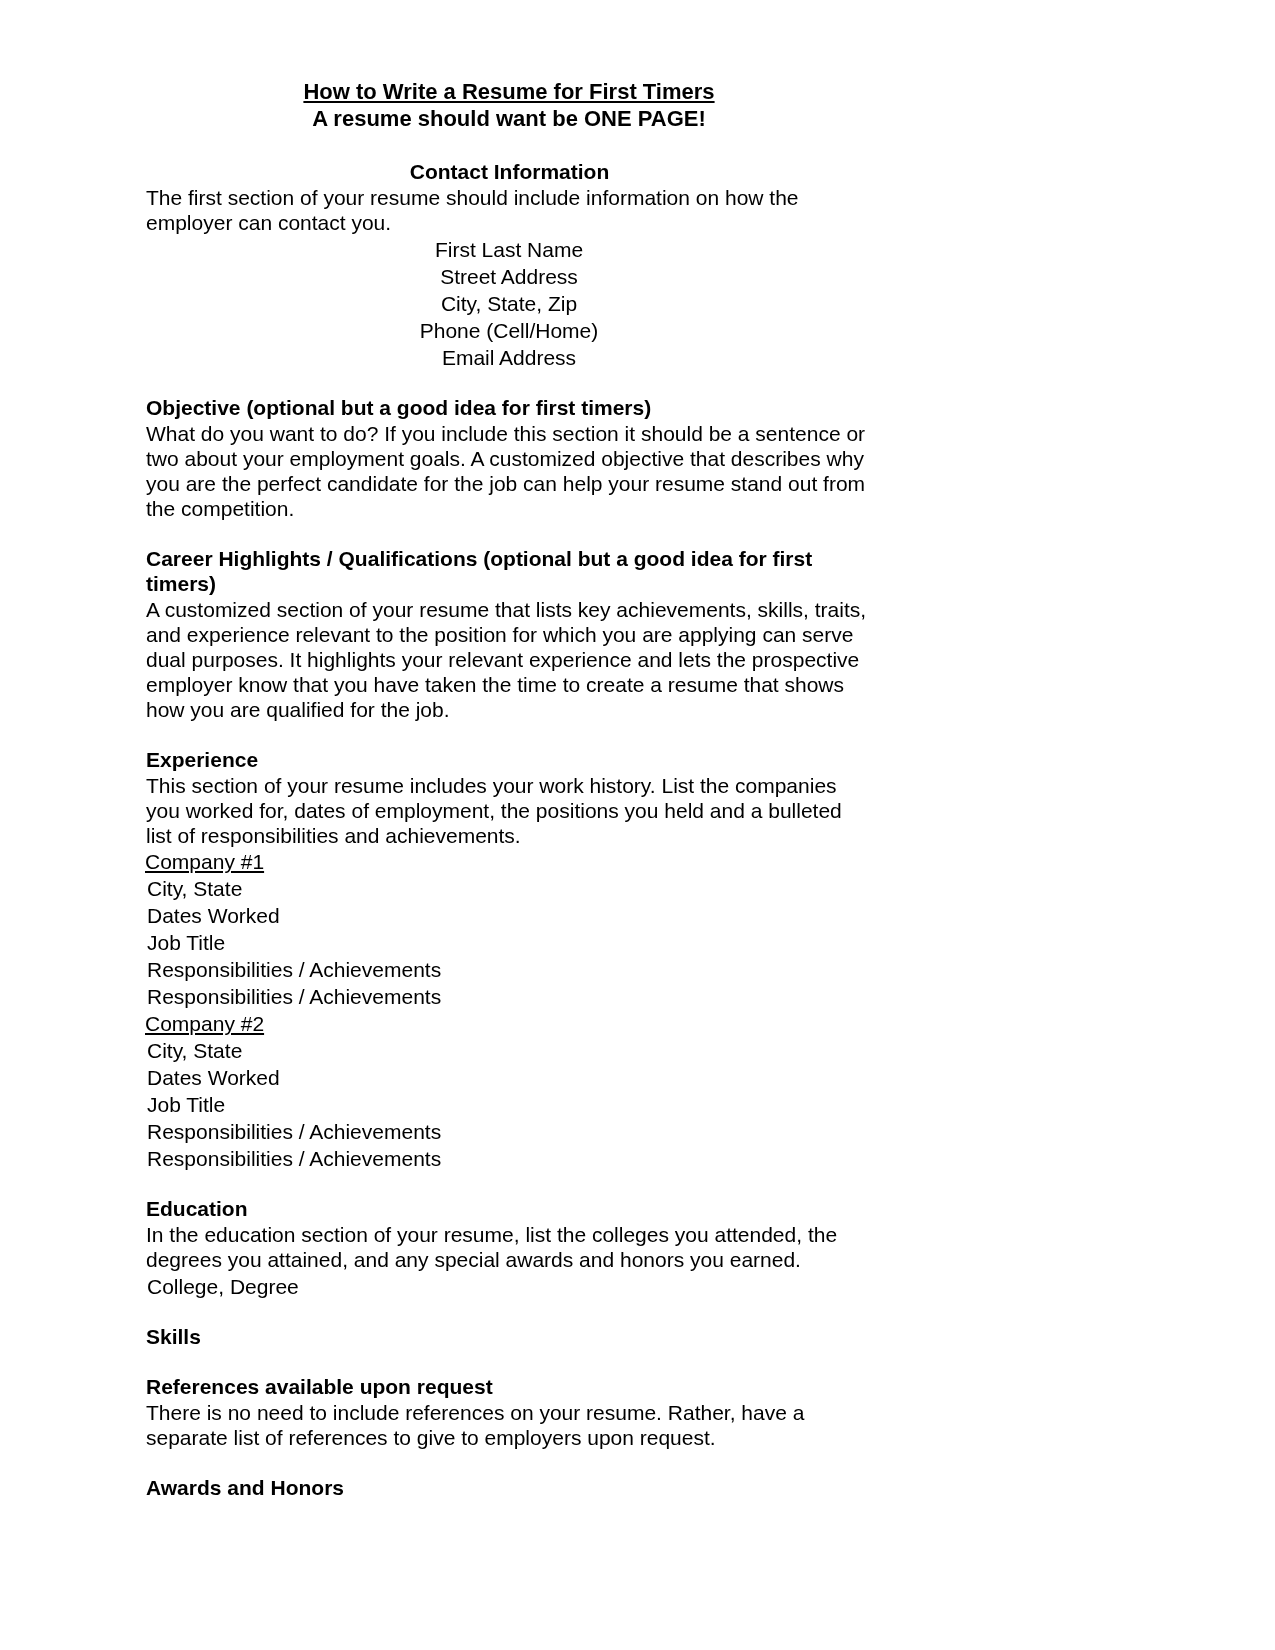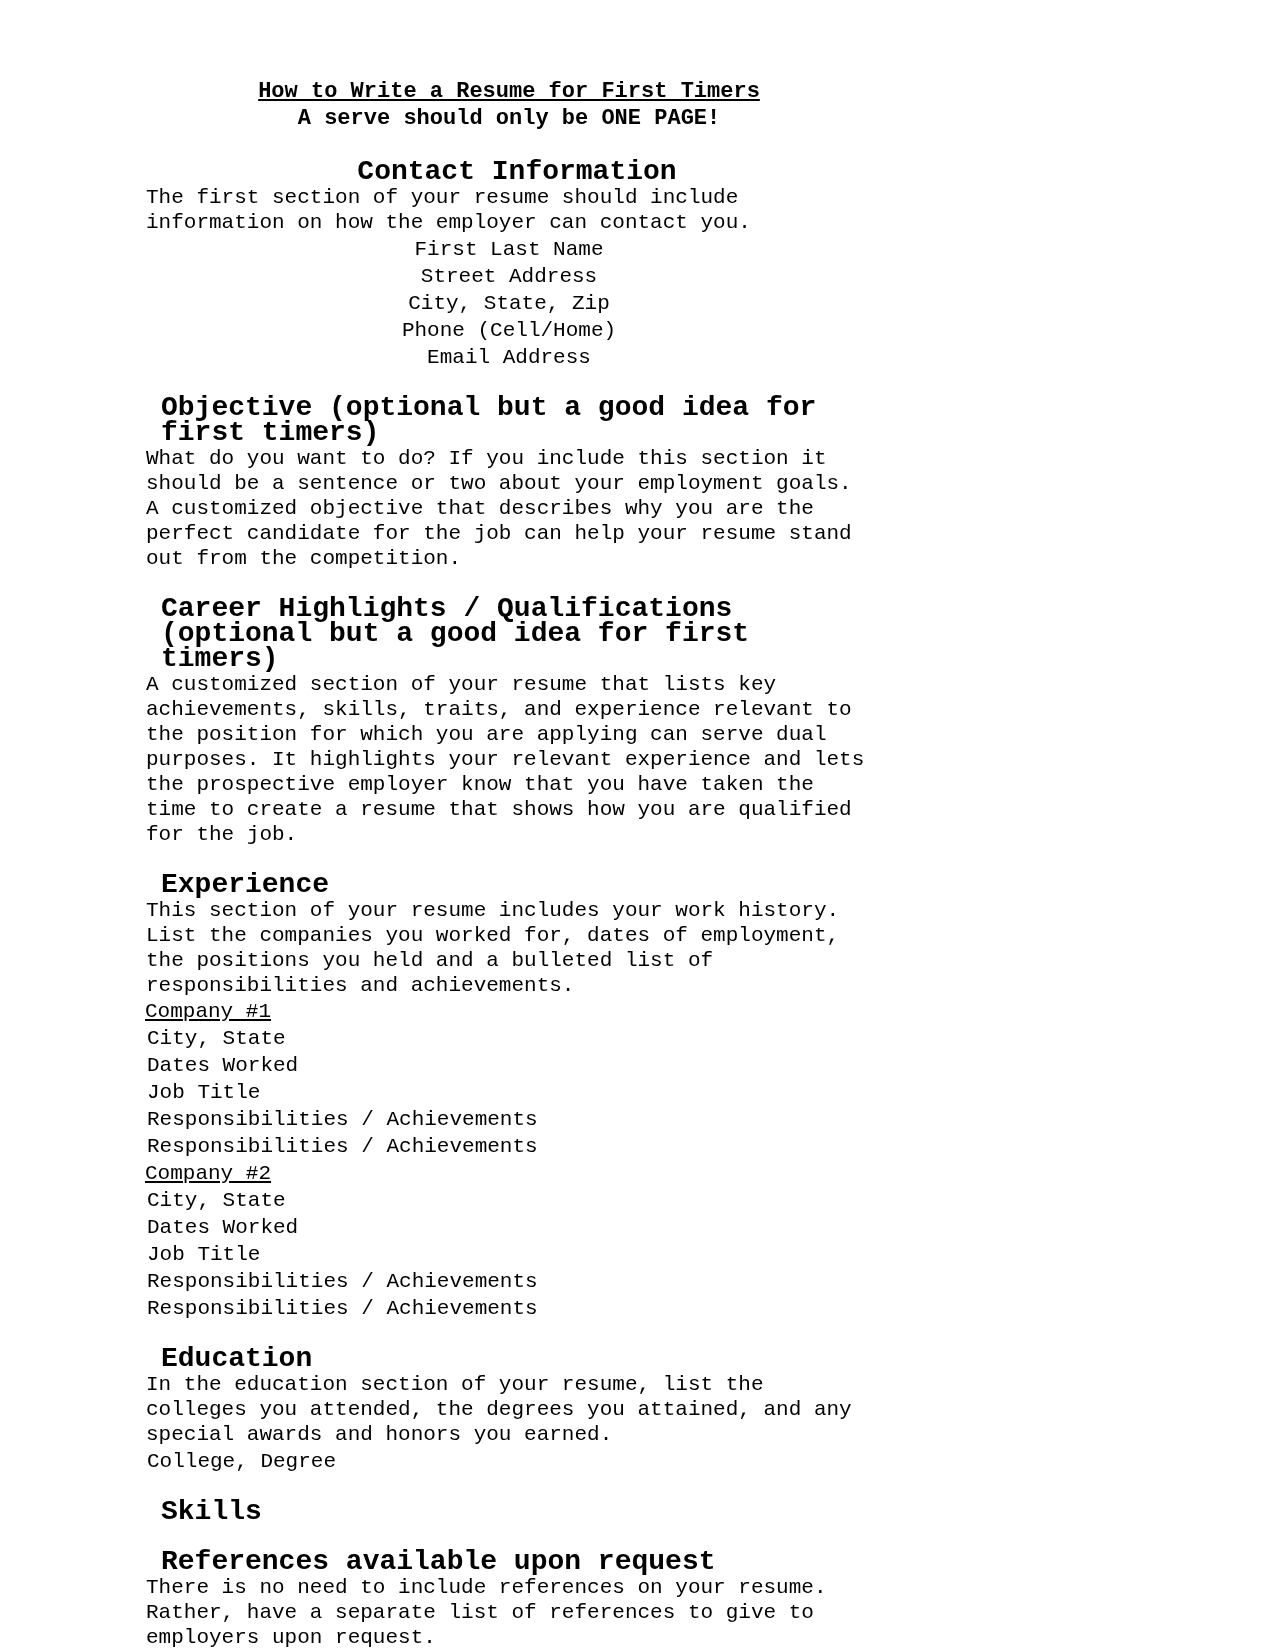--- a/index.html
+++ b/index.html
@@ -8,21 +8,21 @@
     background: #ffffff;
   }
   .page {
     position: relative;
     width: 1063px;
     height: 1650px;
     box-sizing: border-box;
     padding: 78px 190px 40px 145px;
     background: #ffffff;
     color: #000000;
-    font-family: Liberation Mono, monospace;
+    font-family: Liberation Sans, sans-serif;
     font-size: 21px;
     line-height: 25px;
     overflow: hidden;
   }
   .center { text-align: center; }
   .underline { text-decoration: underline; }
   .title {
     font-size: 22px;
     line-height: 27px;
     font-weight: bold;
@@ -31,22 +31,22 @@
   }
   .subtitle {
     font-size: 22px;
     line-height: 27px;
     font-weight: bold;
     text-align: center;
     margin: 0;
   }
   .section-heading {
     font-weight: bold;
-    margin: 25px 0 0 16px;
-    font-size: 28px;
+    margin: 25px 0 0 1px;
+    font-size: 21px;
     line-height: 25px;
   }
   .section-heading.center-head {
     text-align: center;
     margin-top: 27px;
   }
   p.para {
     margin: 1px;
   }
   .line { margin: 2px; }
@@ -54,21 +54,21 @@
     text-decoration: underline;
     margin: 0;
   }
 </style>
 </head>
 <body>
 
 <div class="page">
 
   <h1 class="title underline">How to Write a Resume for First Timers</h1>
-  <div class="subtitle">A serve should only be ONE PAGE!</div>
+  <div class="subtitle">A resume should want be ONE PAGE!</div>
 
   <div>
     <div class="section-heading center-head">Contact Information</div>
     <p class="para">The first section of your resume should include information on how the employer can contact you.</p>
     <div class="line center">First Last Name</div>
     <div class="line center">Street Address</div>
     <div class="line center">City, State, Zip</div>
     <div class="line center">Phone (Cell/Home)</div>
     <div class="line center">Email Address</div>
   </div>

